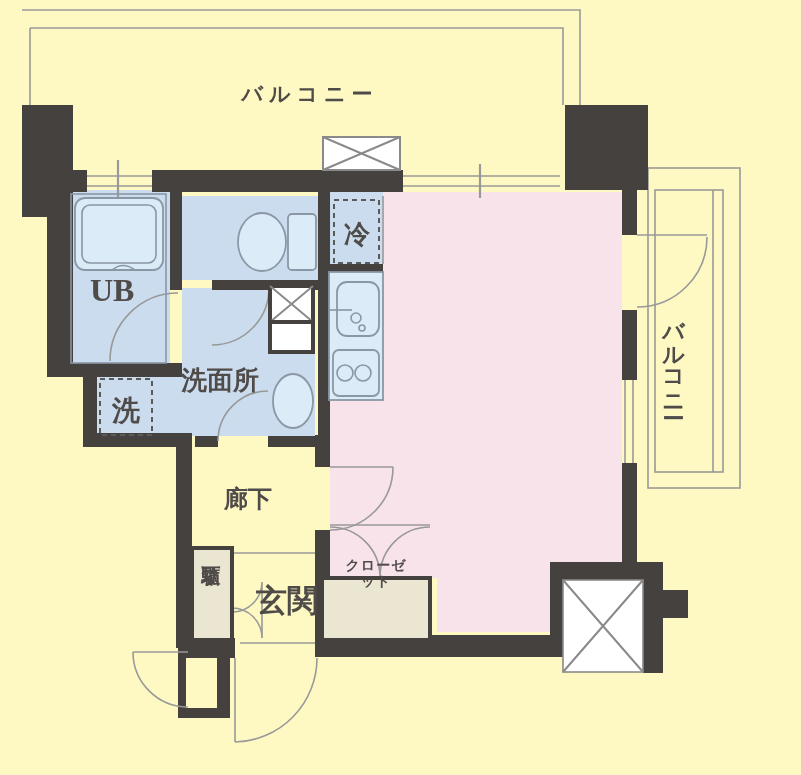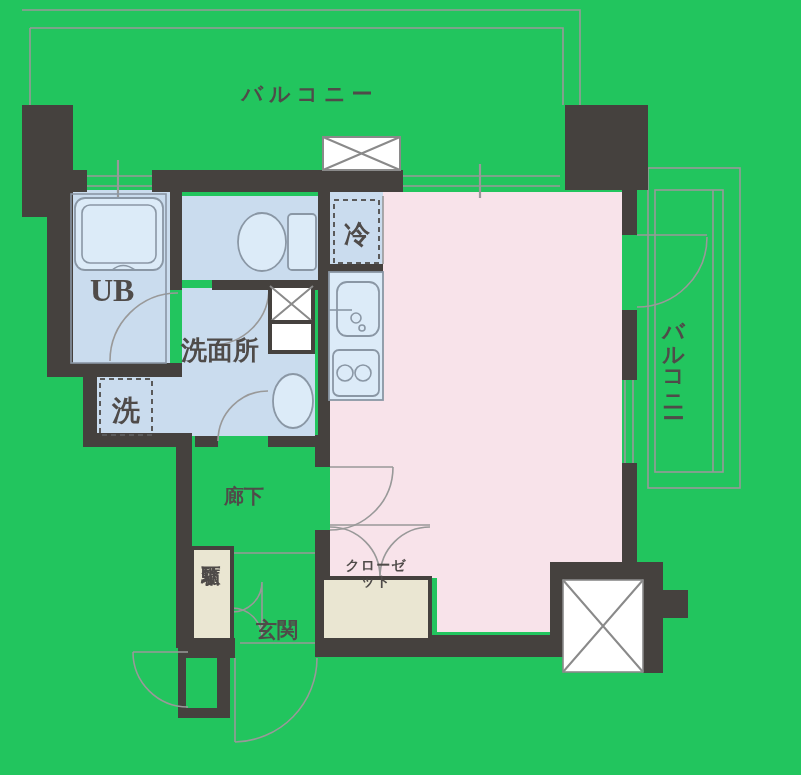--- a/index.html
+++ b/index.html
@@ -1,20 +1,20 @@
 <!DOCTYPE html>
 <html style="--wall: #45413e; --blue: #cadcee; --pink: #f8e3ea; --beige: #eae6d2; --line: #999999; --fix: #dcebf8; --text: #4f4b49;"><head>
 <meta charset="utf-8">
 <style>
   :root{
     --wall:#45413e; --blue:#cadcee; --pink:#f8e3ea; --beige:#eae6d2;
     --line:#999999; --fix:#dcebf8; --fixline:#8a97a5; --text:#4f4b49;
   }
   html,body{margin:0;padding:0;background:#ffffff;}
-  #plan{position:relative;width:801px;height:775px;background:#22c55e;overflow:hidden;
+  #plan{position:relative;width:801px;height:775px;background:#fef9c3;overflow:hidden;
         font-family:"Liberation Sans","DejaVu Sans",sans-serif;color:var(--text);}
   #plan svg{position:absolute;left:0;top:0;}
   .wall{fill:var(--wall);stroke:none;}
   .blue{fill:var(--blue);stroke:none;}
   .pink{fill:var(--pink);stroke:none;}
   .thin{stroke:var(--line);stroke-width:1.6;fill:none;}
   .thin2{stroke:var(--line);stroke-width:2.2;fill:none;}
   .fixt{fill:var(--fix);stroke:var(--fixline);stroke-width:1.8;}
   .fixn{fill:none;stroke:var(--fixline);stroke-width:1.6;}
   .whitebox{fill:#ffffff;stroke:var(--wall);stroke-width:4;}
@@ -137,29 +137,29 @@
       <rect class="dash" x="100" y="379" width="52" height="56"></rect>
       <rect x="192" y="548" width="40" height="92" fill="var(--beige)" stroke="var(--wall)" stroke-width="4"></rect>
       <rect x="322" y="578" width="108" height="62" fill="var(--beige)" stroke="var(--wall)" stroke-width="4"></rect>
     </g>
   </svg>
 
   <div class="lbl" style="left:235px;top:80px;width:150px;text-align:center;font-size:21px;letter-spacing:6px;">バルコニー</div>
 
   <div class="lbl" style="left:90px;top:272px;font-size:32px;font-family:'Liberation Serif','DejaVu Serif',serif;">UB</div>
 
-  <div class="lbl" style="left:181px;top:333px;font-size:26px;text-align:right;">洗面所</div>
+  <div class="lbl" style="left:181px;top:363px;font-size:26px;text-align:right;">洗面所</div>
 
   <div class="lbl" style="left:112px;top:392px;font-size:28px;">洗</div>
 
   <div class="lbl" style="left:344px;top:217px;font-size:26px;">冷</div>
 
 
   <div class="lbl vert" style="left:660px;top:306px;font-size:22px;height:170px;line-height:1.25;">バルコニー</div>
 
-  <div class="lbl" style="left:224px;top:483px;font-size:20px;">廊下</div>
+  <div class="lbl" style="left:224px;top:483px;font-size:24px;">廊下</div>
 
-  <div class="lbl" style="left:256px;top:580px;font-size:21px;margin-top:36px;">玄関</div>
+  <div class="lbl" style="left:256px;top:580px;font-size:31px;">玄関</div>
 
   <div class="lbl vert" style="left:200px;top:552px;font-size:19px;height:86px;line-height:1.1;">下駄箱</div>
 
   <div class="lbl" id="closet-label" style="left:339px;top:557px;width:74px;font-size:14px;letter-spacing:1px;">クローゼット</div>
 </div>
 
 </body></html>

